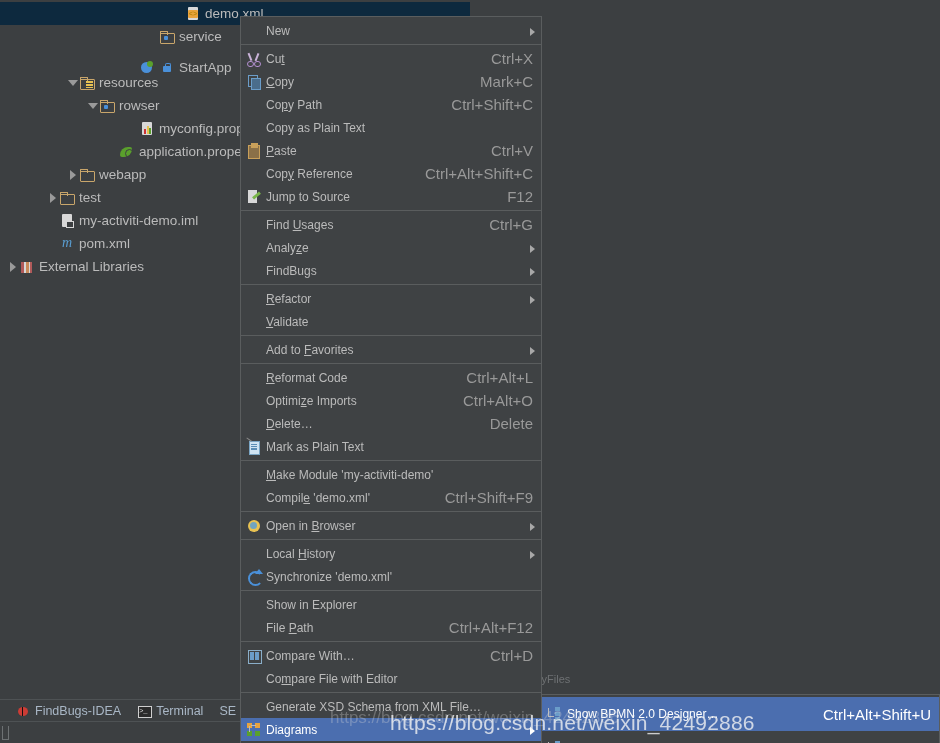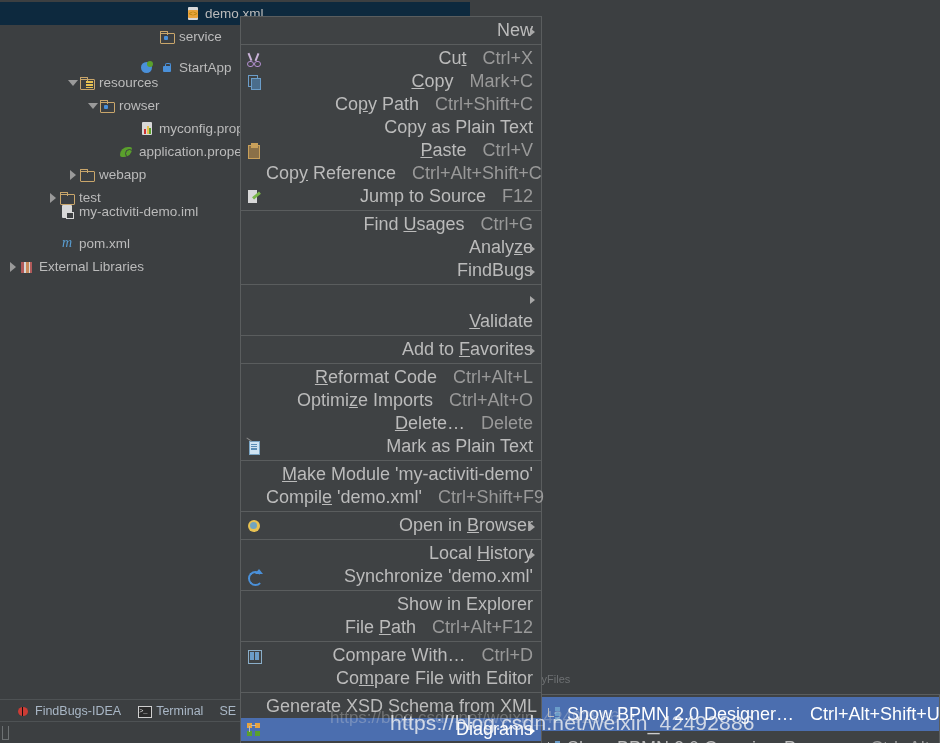--- a/index.html
+++ b/index.html
@@ -56,23 +56,23 @@
   .ic-maven::before{content:"m";position:absolute;left:0;top:-1px;width:16px;text-align:center;font-size:14px;font-style:italic;color:#5a9fd4;font-family:"Liberation Serif",serif;}
   
   .ic-libs{}
   .ic-libs::before{content:"";position:absolute;left:2px;top:3px;width:11px;height:11px;
      background:linear-gradient(to right,#b05a5a 0 3px,#d8d8d8 3px 5px,#c98b5a 5px 8px,#d8d8d8 8px 9px,#b05a5a 9px 11px);}
 
   
   #context-menu{position:absolute;left:240px;top:16px;width:302px;background:#3f4244;
      border:1px solid #5a5d5e;box-sizing:border-box;padding:2px 0;z-index:50;}
   .mi{position:relative;height:23px;display:flex;align-items:center;padding:0 8px 0 5px;white-space:nowrap;cursor:default;}
-  .mi .mlabel{font-size:18px;color:#bbbbbb;flex:1;text-align:right;}
+  .mi .mlabel{font-size:12px;color:#bbbbbb;flex:1;}
   .mi .mlabel u{text-decoration:underline;}
-  .mi .msc{font-size:18px;color:#999999;margin-left:16px;}
+  .mi .msc{font-size:15px;color:#999999;margin-left:16px;}
   .mi .arrow{position:absolute;right:6px;top:9px;width:0;height:0;
      border-top:4px solid transparent;border-bottom:4px solid transparent;border-left:5px solid #a8a8a8;}
   .mi.sel{background:#4b6eaf;}
   .mi.sel .mlabel,.mi.sel .msc{color:#ffffff;}
   .mi.sel .arrow{border-left-color:#ffffff;}
   .micon{width:17px;height:16px;flex:none;margin-right:3px;position:relative;display:inline-block;}
   .msep{height:1px;background:#5a5d5e;margin:2px 0;}
 
   
   .i-cut::before{content:"";position:absolute;left:3px;top:2px;width:1.5px;height:8px;background:#c9b3d8;transform:rotate(-22deg);}
@@ -197,21 +197,21 @@
         <span class="tw right"></span>
         <span class="ic ic-folder"></span>
         <span class="lbl">webapp</span>
       </div>
       <div class="tree-row" style="top: 186px;">
         <div style="width: 46px; flex: 0 0 auto;"></div>
         <span class="tw right"></span>
         <span class="ic ic-folder"></span>
         <span class="lbl">test</span>
       </div>
-      <div class="tree-row" style="top: 200px;">
+      <div class="tree-row" style="top: 209px;">
         <div style="width: 46px; flex: 0 0 auto;"></div>
         <span class="tw"></span>
         <span class="ic ic-iml"></span>
         <span class="lbl">my-activiti-demo.iml</span>
       </div>
       <div class="tree-row" style="top: 232px;">
         <div style="width: 46px; flex: 0 0 auto;"></div>
         <span class="tw"></span>
         <span class="ic ic-maven"></span>
         <span class="lbl">pom.xml</span>
@@ -282,20 +282,21 @@
         <span class="arrow"></span>
       </div>
       <div class="mi">
         <span class="micon "></span>
         <span class="mlabel">FindBugs</span>
         <span class="arrow"></span>
       </div>
       <div class="msep"></div>
       <div class="mi">
         <span class="micon "></span>
+        <span class="mlabel"><u>R</u>efactor</span>
         <span class="arrow"></span>
       </div>
       <div class="mi">
         <span class="micon "></span>
         <span class="mlabel"><u>V</u>alidate</span>
       </div>
       <div class="msep"></div>
       <div class="mi">
         <span class="micon "></span>
         <span class="mlabel">Add to <u>F</u>avorites</span>

